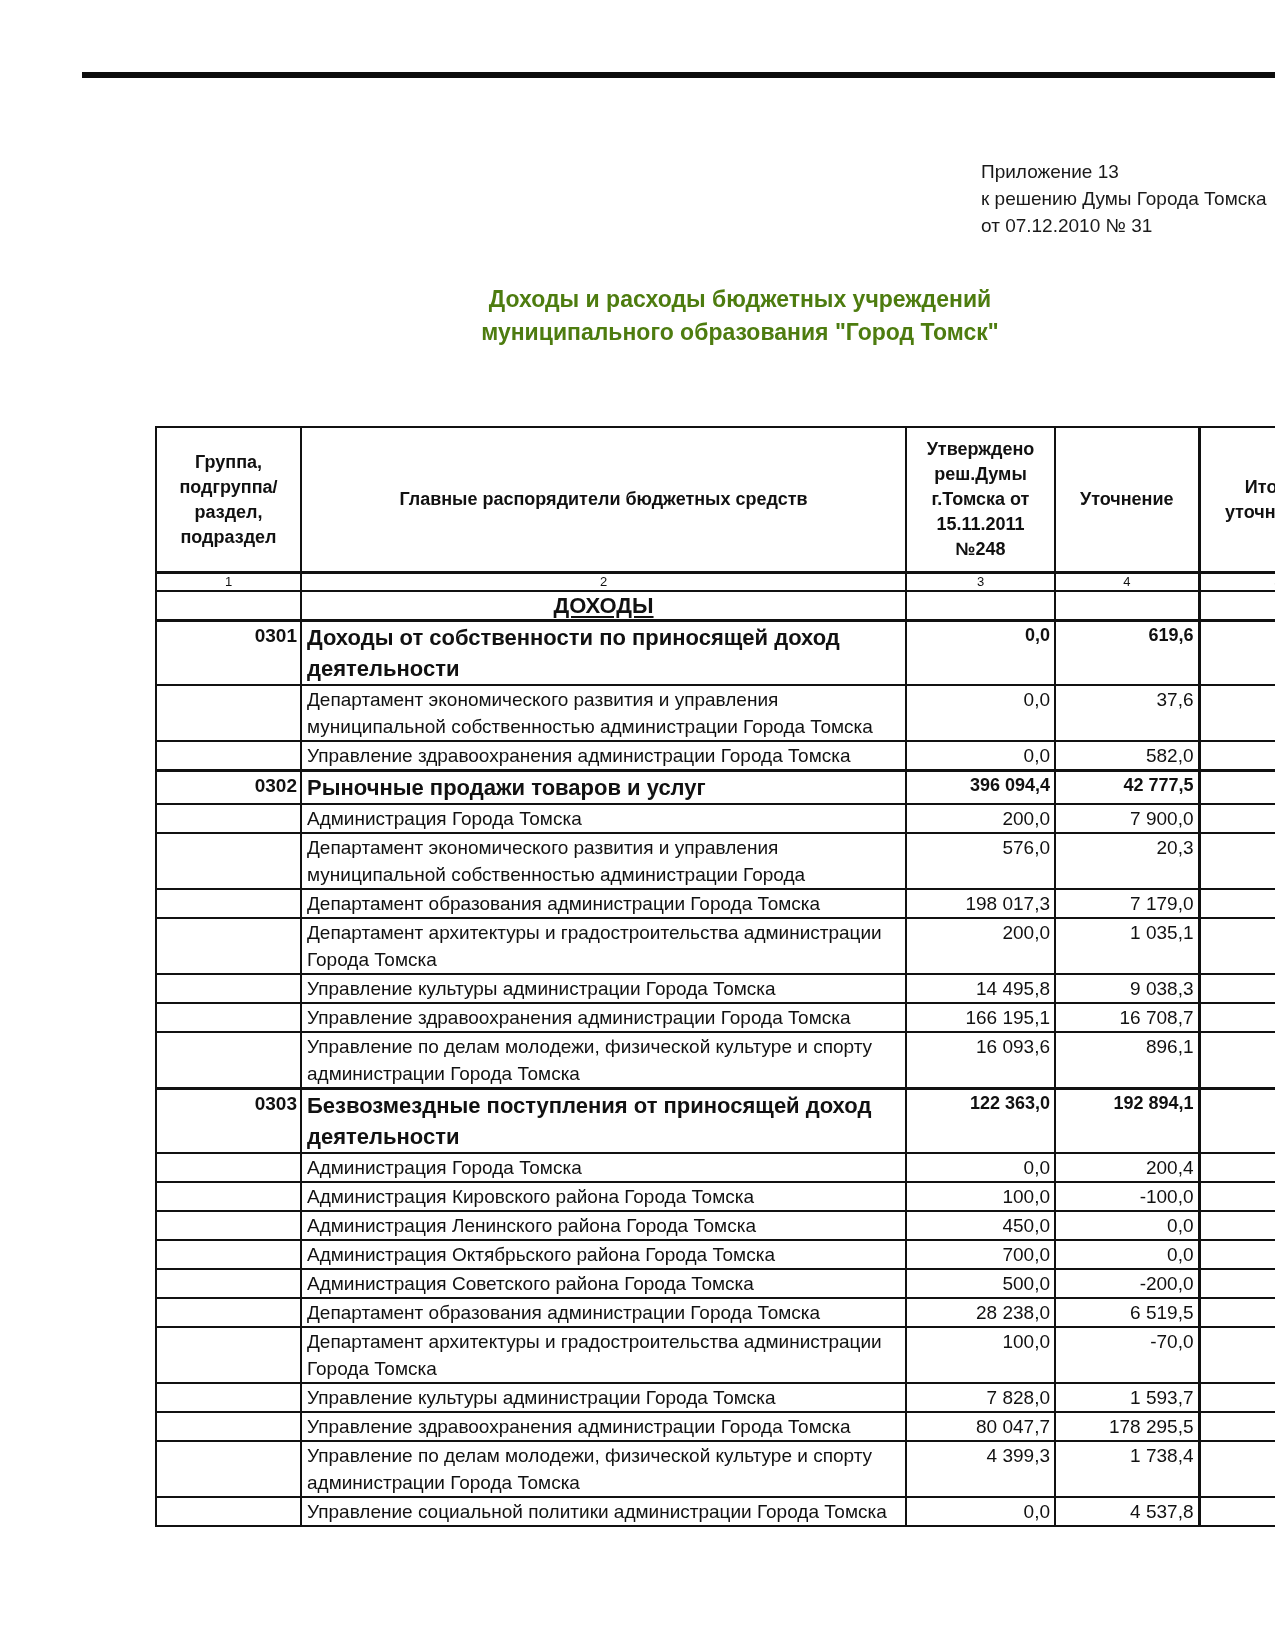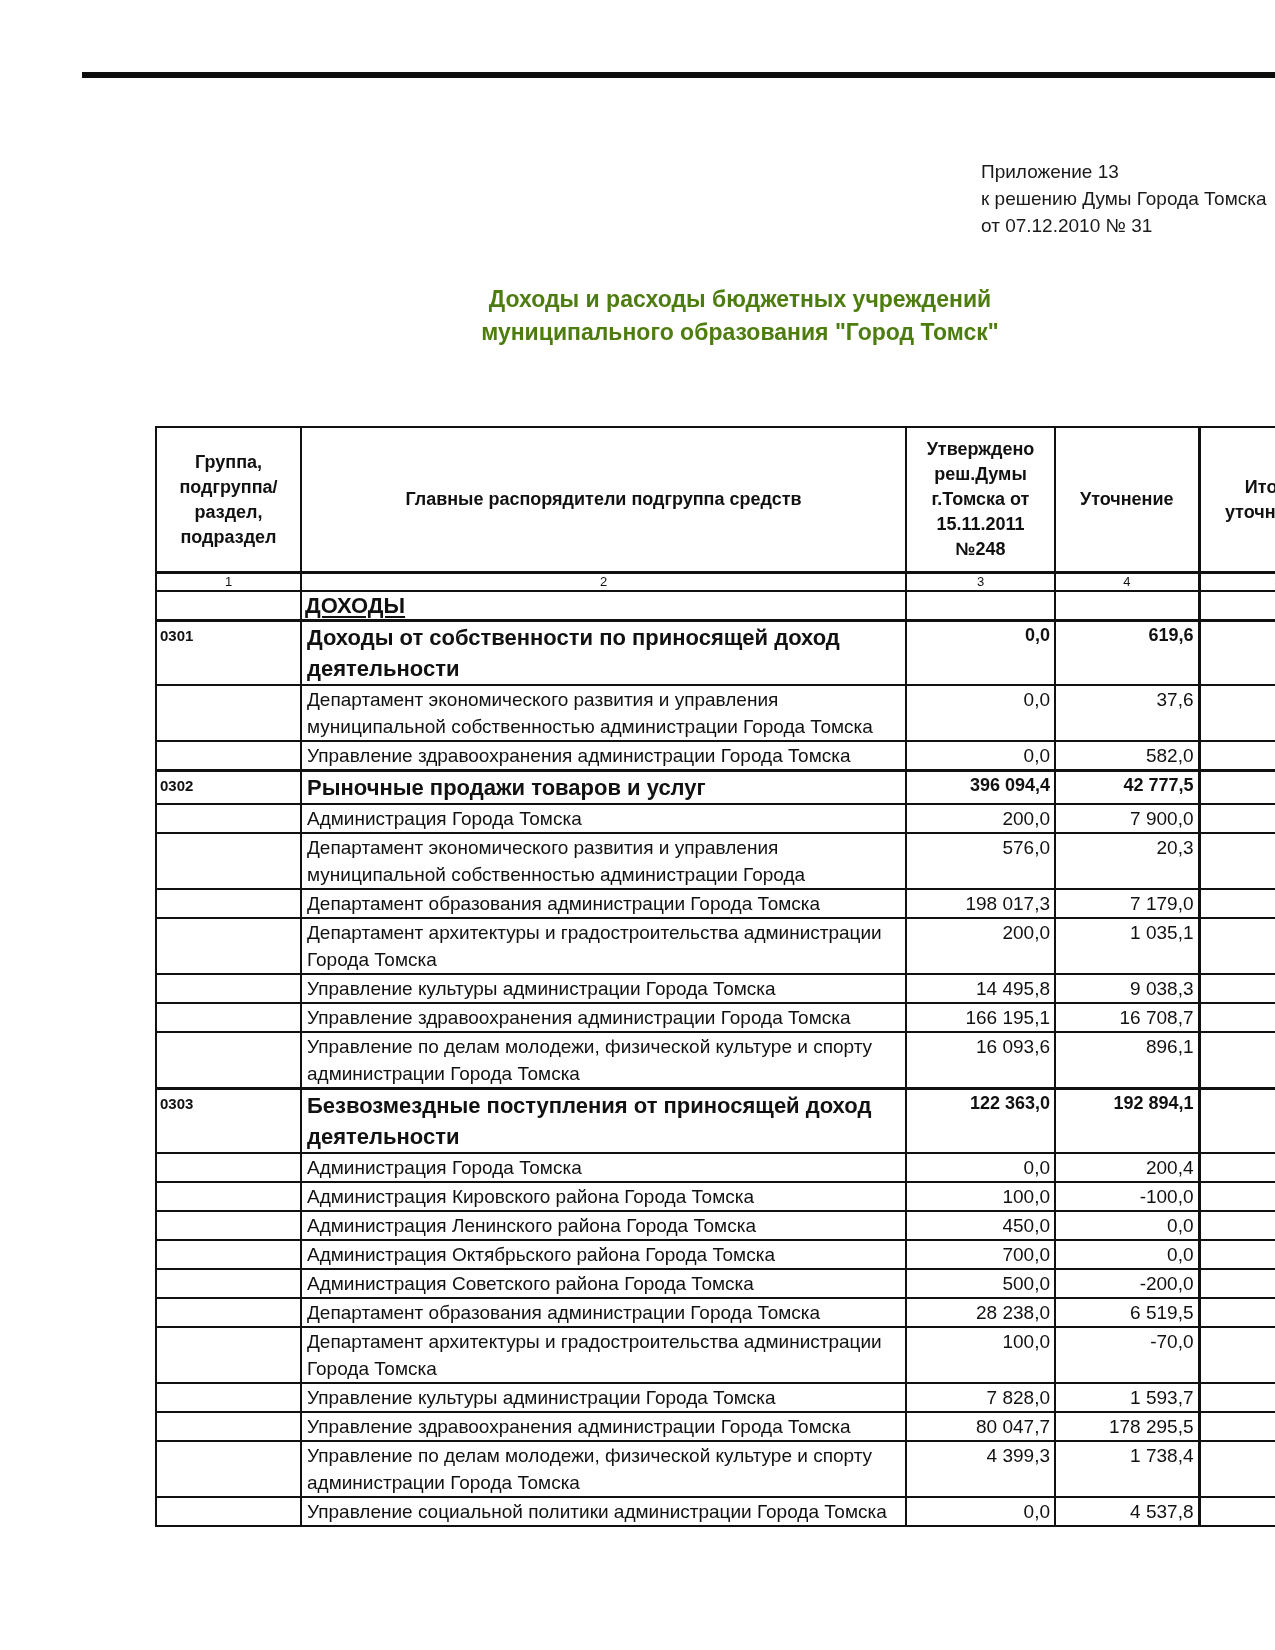--- a/index.html
+++ b/index.html
@@ -34,22 +34,22 @@
   col.c4 { width: 144px; }
   col.c5 { width: 157px; }
   td, th {
     border: 2px solid #111; padding: 0 3px; vertical-align: top;
     font-size: 19px; line-height: 27px; overflow: hidden; white-space: normal;
   }
   th { font-weight: bold; text-align: center; vertical-align: middle; font-size: 18px; line-height: 25px; }
   tr.hdr th { height: 143px; }
   tr.nums td { font-size: 13px; line-height: 16px; text-align: center; height: 16px; border-top: 3px solid #111; border-bottom: 2px solid #111; }
   tr.section td { height: 27px; }
-  tr.section td.sect-label { text-align: left; font-weight: bold; font-size: 22px; text-decoration: underline; text-underline-offset: 3px; }
-  td.code { text-align: left; font-weight: bold; font-size: 15px; }
+  tr.section td.sect-label { text-align: center; font-weight: bold; font-size: 22px; text-decoration: underline; text-underline-offset: 3px; }
+  td.code { text-align: right; font-weight: bold; font-size: 19px; }
   td.num { text-align: right; padding-right: 4px; }
   tr.group td { font-weight: bold; border-top: 3px solid #111; }
   tr.group td.name { font-size: 22px; line-height: 31px; }
   tr.group td.num { font-size: 18px; }
   td.name { padding-left: 5px; margin-left: 26px; }
   .col5 { border-left: 3px solid #111; }
 </style>
 </head>
 <body>
 
@@ -71,21 +71,21 @@
     <colgroup>
         <col class="c1">
         <col class="c2">
         <col class="c3">
         <col class="c4">
         <col class="c5">
       </colgroup>
     <thead>
       <tr class="hdr">
         <th>Группа, подгруппа/ раздел, подраздел</th>
-        <th>Главные распорядители подгруппа средств</th>
+        <th>Главные распорядители бюджетных средств</th>
         <th>Утверждено реш.Думы г.Томска от 15.11.2011 №248</th>
         <th>Уточнение</th>
         <th class="col5">Итого с уточнением</th>
       </tr>
       <tr class="nums">
         <td>1</td>
         <td>2</td>
         <td>3</td>
         <td>4</td>
         <td class="col5">5</td>

